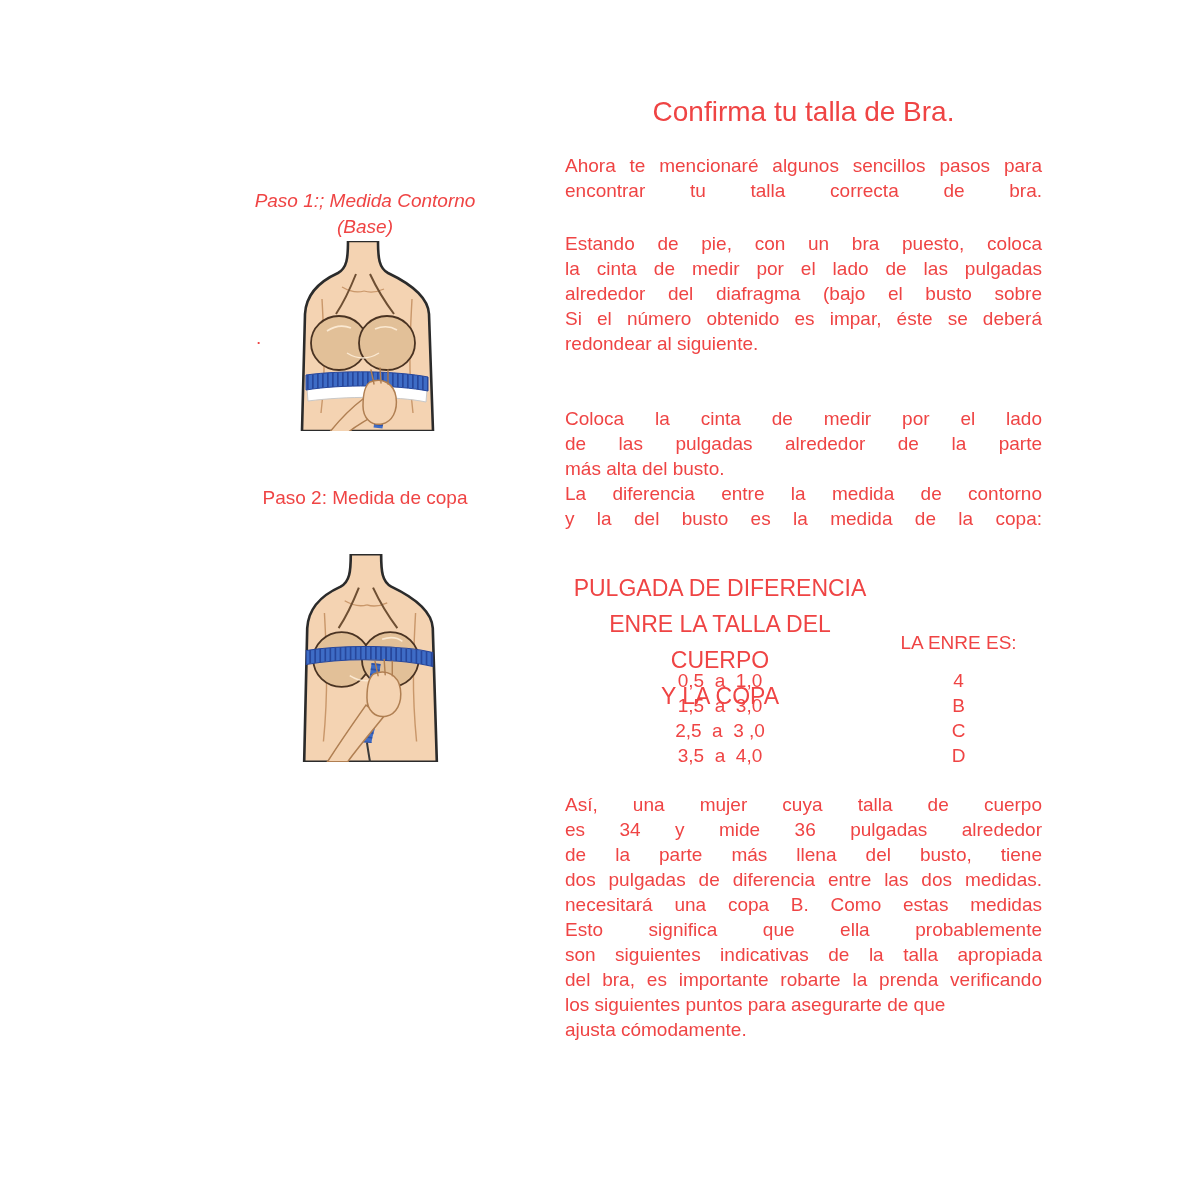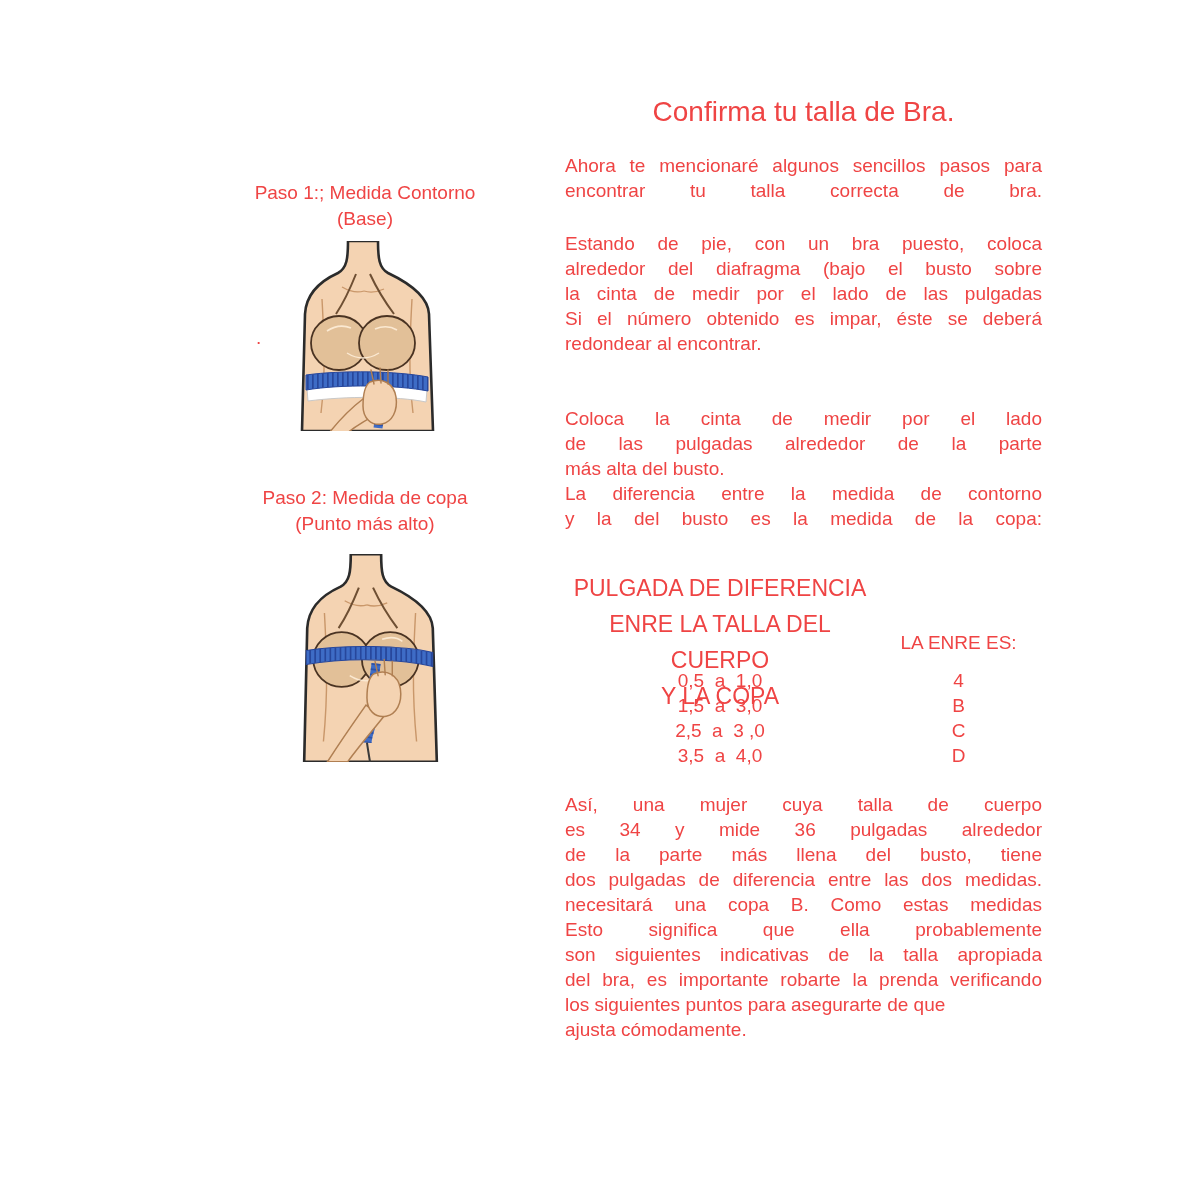--- a/index.html
+++ b/index.html
@@ -22,44 +22,44 @@
   #tblhead{left:565px;top:570px;width:477px;display:flex;align-items:center;}
   .th1{width:65%;text-align:center;font-size:23px;line-height:36px;white-space:pre-line;}
   .th2{width:35%;text-align:center;font-size:19px;line-height:25px;}
   #tblrows{left:565px;top:668px;width:477px;}
   .trow{display:flex;height:25px;font-size:19px;line-height:25px;}
   .td-range{width:65%;text-align:center;white-space:pre;}
   .td-cup{width:35%;text-align:center;}
 
   
   .step-label{left:230px;width:270px;text-align:center;font-size:19px;line-height:26px;}
-  #label1{top:180px;}
+  #label1{top:188px;font-style:italic;}
   #label2{top:485px;}
   #stray-dot{left:256px;top:328px;font-size:19px;line-height:19px;}
   #fig1{left:286px;top:241px;}
   #fig2{left:289px;top:554px;}
 </style>
 </head>
 <body>
 
 <div id="page">
 
   <div id="title" class="abs">Confirma tu talla de Bra.</div>
 
   <div id="p1" class="abs body-block">
     <div class="line spread">Ahora te mencionaré algunos sencillos pasos para</div>
     <div class="line spread">encontrar tu talla correcta de bra.</div>
   </div>
 
   <div id="p2" class="abs body-block">
     <div class="line spread">Estando de pie, con un bra puesto, coloca</div>
+    <div class="line spread">la cinta de medir por el lado de las pulgadas</div>
     <div class="line spread">alrededor del diafragma (bajo el busto sobre</div>
-    <div class="line spread">la cinta de medir por el lado de las pulgadas</div>
     <div class="line spread">Si el número obtenido es impar, éste se deberá</div>
-    <div class="line plain">redondear al encontrar.</div>
+    <div class="line plain">redondear al siguiente.</div>
   </div>
 
   <div id="p3" class="abs body-block">
     <div class="line spread">Coloca la cinta de medir por el lado</div>
     <div class="line spread">de las pulgadas alrededor de la parte</div>
     <div class="line plain">más alta del busto.</div>
     <div class="line spread">La diferencia entre la medida de contorno</div>
     <div class="line spread">y la del busto es la medida de la copa:</div>
   </div>
 
@@ -142,21 +142,20 @@
         <path d="M83,141 C96,136 107,143 109,156 C111,170 105,181 95,183 C84,185 76,177 76,165 C76,154 77,145 83,141 Z" fill="#f4d3b2" stroke="#b07f52" stroke-width="1.5"></path>
         <path d="M87,143 L84,129" stroke="#b07f52" stroke-width="1.4" stroke-linecap="round"></path>
         <path d="M94,142 L93,127" stroke="#b07f52" stroke-width="1.4" stroke-linecap="round"></path>
         <path d="M101,143 L101,129" stroke="#b07f52" stroke-width="1.4" stroke-linecap="round"></path>
       </g>
     </g>
   </svg>
 
   <div id="label2" class="abs step-label">
     <div>Paso 2: Medida de copa</div>
-    <div>(Punto más alto)</div>
   </div>
 
   <svg id="fig2" class="abs" width="162" height="208" viewBox="0 0 160 205">
     <defs>
       <pattern id="ribs2" patternUnits="userSpaceOnUse" width="5" height="20">
         <rect width="5" height="20" fill="#3e6cc6"></rect>
         <rect width="1.7" height="20" fill="#27479c"></rect>
       </pattern>
     </defs>
     <g>

